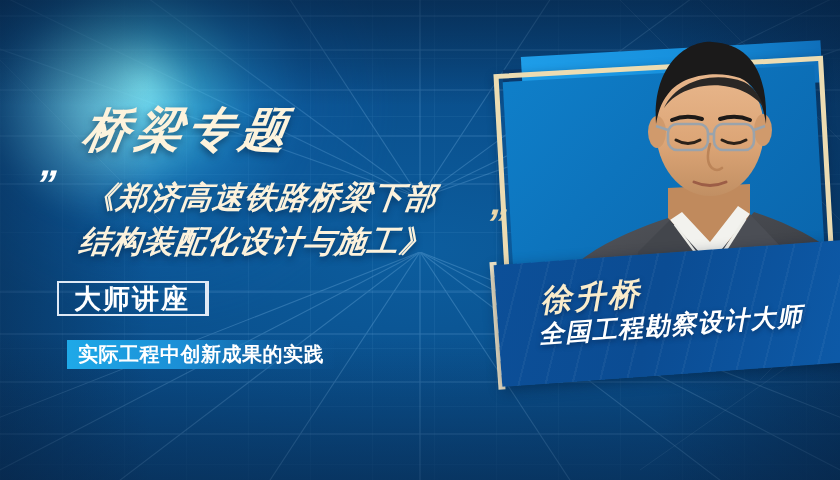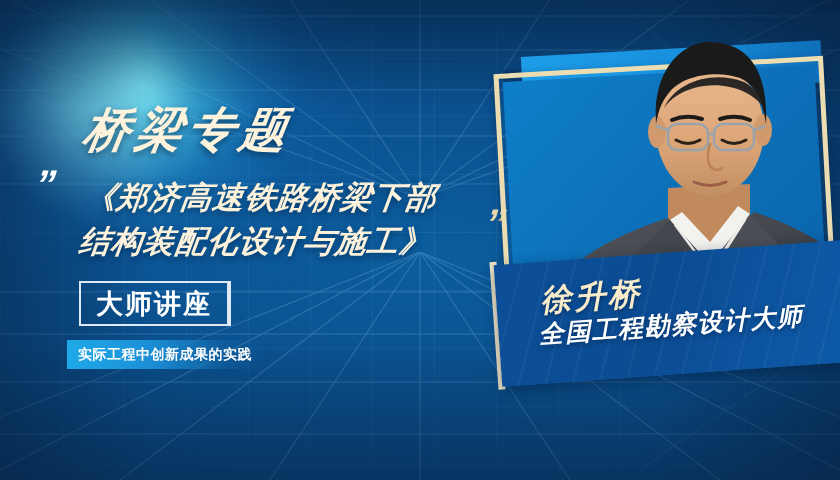--- a/index.html
+++ b/index.html
@@ -69,33 +69,33 @@
     position:absolute;left:82px;top:176px;width:420px;
     font-size:31px;font-weight:700;font-style:italic;line-height:1.42;
     color:#fcf2dc;letter-spacing:1px;
     text-shadow:0 3px 6px rgba(0,25,55,.5);
     transform:skewX(-7deg);
   }
   .subject .ln{display:block;white-space:nowrap;}
 
   
   .boxrow{
-    position:absolute;left:79px;top:281px;
+    position:absolute;left:57px;top:281px;
     display:flex;align-items:stretch;
-    border:2px solid #dfe9f5;height:45px;
+    border:2px solid #dfe9f5;height:35px;
   }
   .boxrow .cell{display:flex;align-items:center;justify-content:center;color:#ffffff;white-space:nowrap;}
   .boxrow .cell-a{font-size:27px;font-weight:700;letter-spacing:2px;padding:0 15px;}
   .boxrow .divider{width:2px;background:#dfe9f5;}
   .boxrow .cell-b{font-size:26px;font-weight:400;letter-spacing:0px;padding:0 13px;}
 
   .subbanner{
     position:absolute;left:67px;top:340px;height:29px;
     display:flex;align-items:center;padding:0 12px 0 11px;
-    color:#ffffff;font-size:14px;font-weight:700;letter-spacing:.5px;white-space:nowrap;
+    color:#ffffff;font-size:20px;font-weight:700;letter-spacing:.5px;white-space:nowrap;
     background:linear-gradient(to right,#1fa9e8 0%,#1b8fd6 42%,rgba(20,105,175,.42) 80%,rgba(15,90,160,0) 100%);
   }
 
   
   .right{position:absolute;right:0;top:0;width:360px;height:480px;}
 
   
   .panel-light{
     position:absolute;left:42px;top:57px;width:300px;height:42px;
     background:linear-gradient(to right,#1e9de8 0%,#1790dd 55%,#0f6fba 100%);

